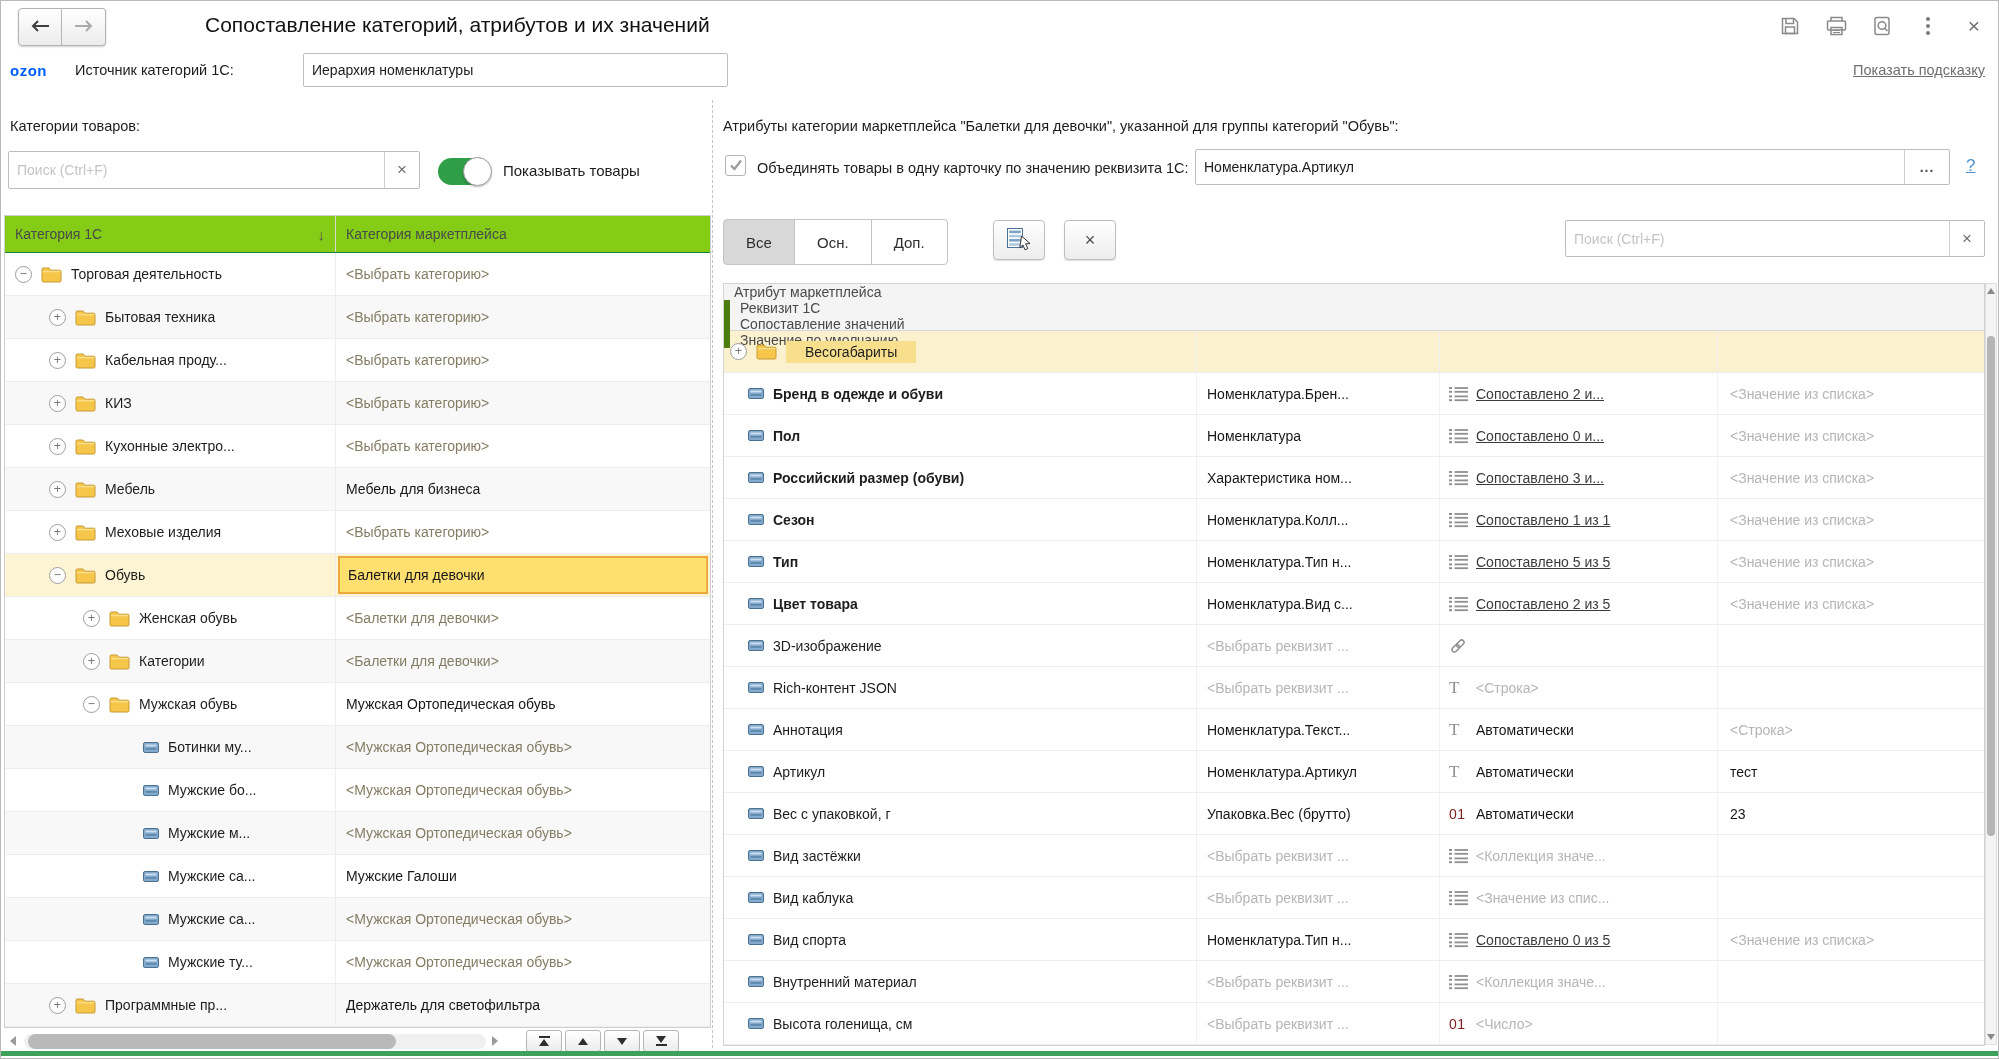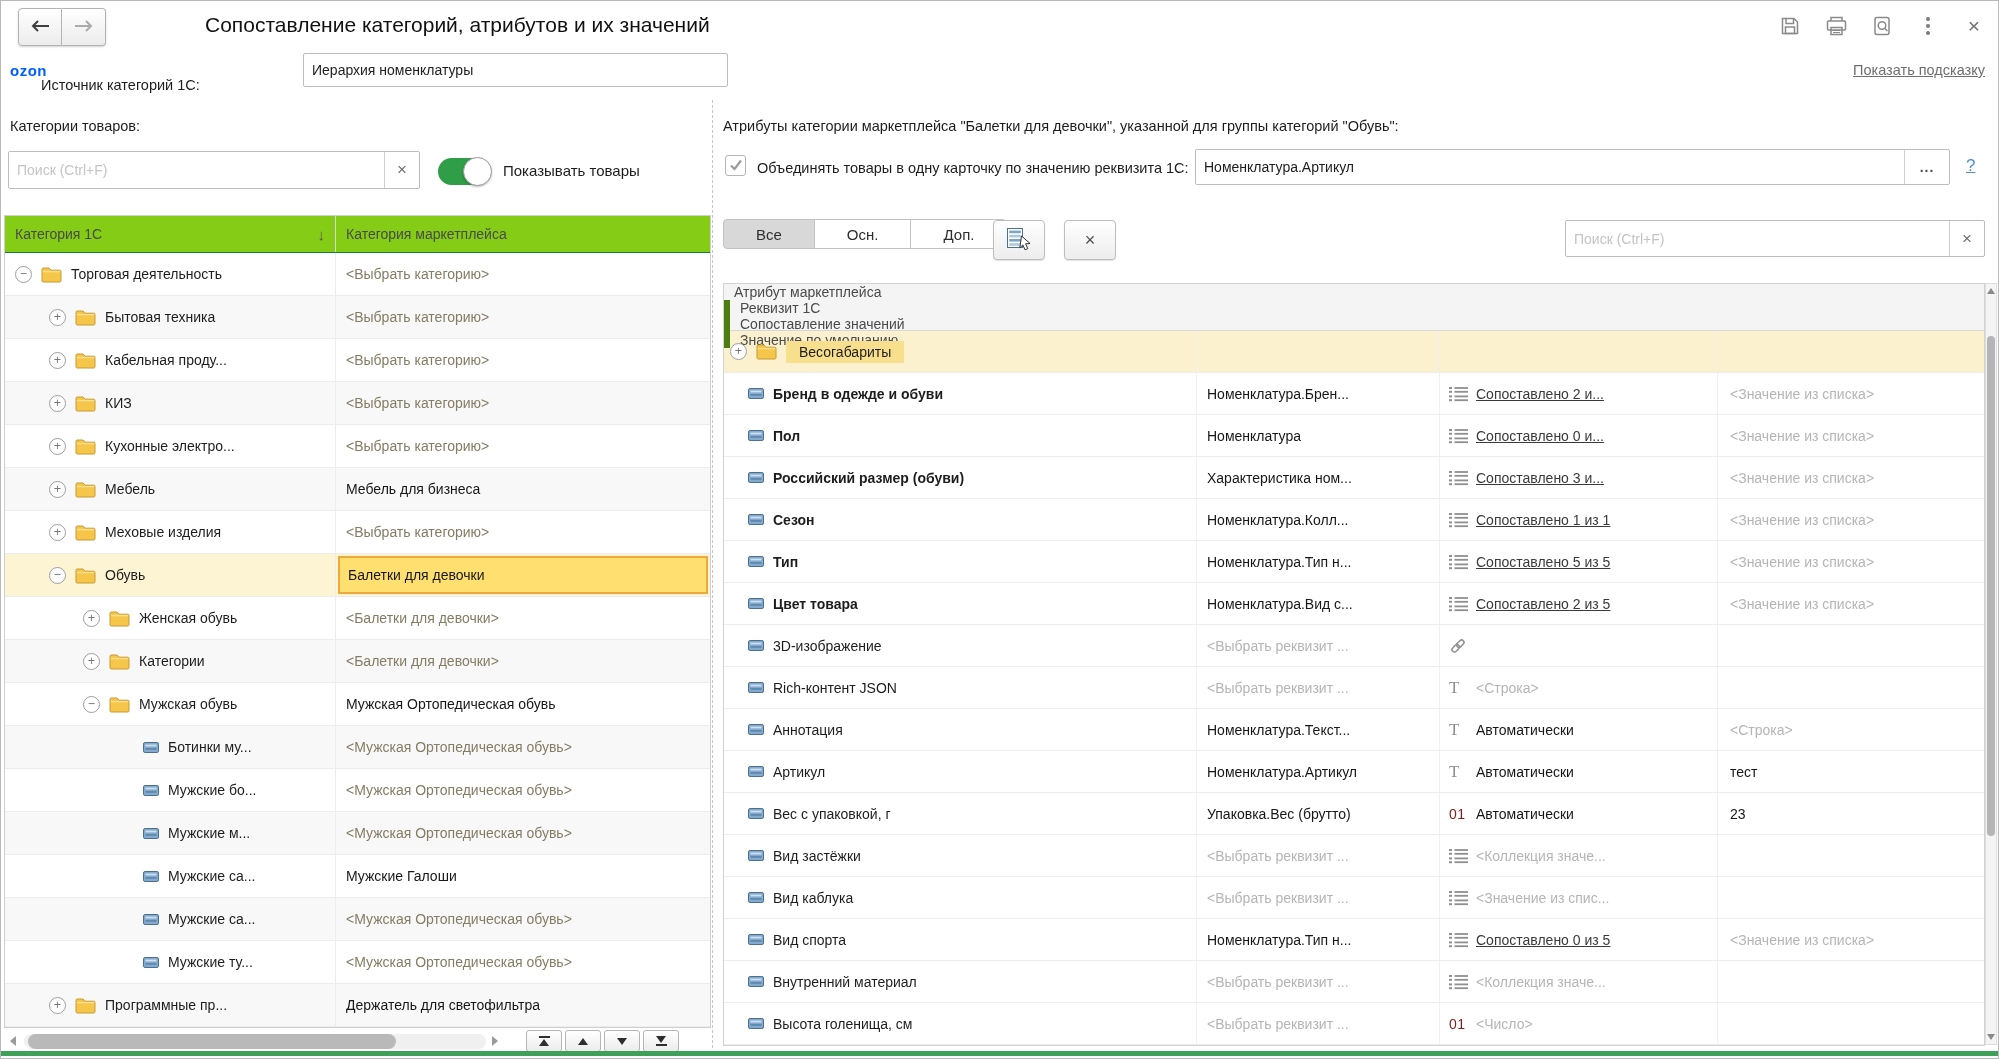--- a/index.html
+++ b/index.html
@@ -22,21 +22,21 @@
   .nav-btn.back { border-radius:4px 0 0 4px; }
   .nav-btn.fwd  { border-radius:0 4px 4px 0; border-left:none; }
 
   .page-title { left:205px; top:13px; font-size:21px; color:#111; }
 
   .win-icons { left:1778px; top:14px; display:flex; align-items:center; gap:22px; }
   .win-icon { width:24px; height:24px; display:flex; align-items:center; justify-content:center; cursor:pointer; }
   .close-glyph { font-size:21px; color:#6f6f6f; line-height:20px; }
 
   .ozon-logo { left:10px; top:62px; color:#0060ff; font-weight:bold; font-size:15px; letter-spacing:.5px; }
-  .source-label { left:41px; top:62px; font-size:14.5px;margin-top:15px; }
+  .source-label { left:75px; top:62px; font-size:14.5px; }
   .hint-link { top:62px; right:14px; color:#6f6f6f; text-decoration:underline; cursor:pointer; font-size:14.5px; }
 
   .ibox { background:#fff; border:1px solid #bdbdbd; border-radius:2px; display:flex; align-items:stretch; }
   .ibox input { border:none; outline:none; flex:1; padding:0 8px; font:inherit; color:#1d1d1d; background:transparent; min-width:0; }
   .ibox input::placeholder { color:#c4c4c4; }
   .ibox .xsep { border-left:1px solid #cfcfcf; }
   .ibox .xbtn { width:34px; display:flex; align-items:center; justify-content:center; color:#707070; font-size:17px; cursor:pointer; }
   .source-input { left:303px; top:53px; width:425px; height:34px; }
 
   
@@ -90,21 +90,21 @@
   .rp-caption { left:723px; top:118px; font-size:14.5px; }
   .checkbox { left:725px; top:155px; width:21px; height:21px; border:1px solid #b5b5b5; border-radius:3px; background:#fff;
               display:flex; align-items:center; justify-content:center; cursor:pointer; }
   .rp-merge-label { left:757px; top:160px; font-size:14.5px; }
   .rp-merge-input { left:1195px; top:149px; width:755px; height:36px; }
   .choose-btn { width:45px; display:flex; align-items:center; justify-content:center; border-left:1px solid #cfcfcf;
                 color:#4e4e4e; font-weight:bold; letter-spacing:1px; cursor:pointer; }
   .rp-help { left:1966px; top:156px; color:#4d90cf; text-decoration:underline; font-size:17px; cursor:pointer; }
 
   .tabs { left:723px; top:219px; display:flex; }
-  .tab { min-width:72px; height:30px; padding:0 32px; background:#fff; border:1px solid #c3c3c3; margin-left:-1px;
+  .tab { min-width:72px; height:46px; padding:0 22px; background:#fff; border:1px solid #c3c3c3; margin-left:-1px;
          display:flex; align-items:center; justify-content:center; font-size:15px; color:#2e2e2e; cursor:pointer; }
   .tab:first-child { border-radius:4px 0 0 4px; margin-left:0; }
   .tab:last-child { border-radius:0 4px 4px 0; }
   .tab.active { background:#d8d8d8; }
   .toolbtn { width:52px; height:40px; background:linear-gradient(#fff,#ededed); border:1px solid #bdbdbd; border-radius:4px;
              display:flex; align-items:center; justify-content:center; cursor:pointer; box-shadow:0 1px 1px rgba(0,0,0,.12); }
   .pickbtn { left:993px; top:220px; }
   .clearbtn { left:1064px; top:220px; color:#4e4e4e; font-size:18px; }
   .rp-search { left:1565px; top:220px; width:420px; height:37px; }
 
@@ -115,21 +115,21 @@
   .rp-head .rc2, .rp-head .rc3, .rp-head .rc4 { border-left:6px solid #4d7c0f; }
   .rp-body { height:714px; overflow:hidden; }
   .arow { display:flex; height:42px; border-bottom:1px solid #ededed; background:#fff; }
   .arow.group { background:#fbf1cf; }
   .arow .rcell { display:flex; align-items:center; overflow:hidden; }
   .arow .rc2, .arow .rc3, .arow .rc4 { border-left:1px solid #f0f0f0; }
   .arow .rc2 { padding-left:10px; }
   .arow .rc4 { padding:0 12px; }
   .aname { white-space:nowrap; }
   .aname.bold { font-weight:bold; }
-  .gname { background:#f7df8d; padding:3px 13px; white-space:nowrap; }
+  .gname { background:#f7df8d; padding:3px 19px; white-space:nowrap; }
   .icon-slot { width:36px; display:flex; justify-content:flex-start; padding-left:9px; flex:none; align-items:center; }
   .ticon { font-family:"Liberation Serif","DejaVu Serif",serif; font-size:17px; color:#8f8f8f; }
   .nicon { font-size:14px; color:#7f1d1d; letter-spacing:.5px; }
   a.rlink { color:#3a3a3a; text-decoration:underline; white-space:nowrap; cursor:pointer; }
   .gray { color:#b5b5b5; white-space:nowrap; }
   .rtext { color:#171717; white-space:nowrap; }
   .rc4.num { justify-content:flex-start; }
 
   .rp-vscroll { left:1985px; top:283px; width:12px; height:762px; background:#f4f4f4; border:1px solid #ddd;
                 display:flex; flex-direction:column; align-items:center; }

